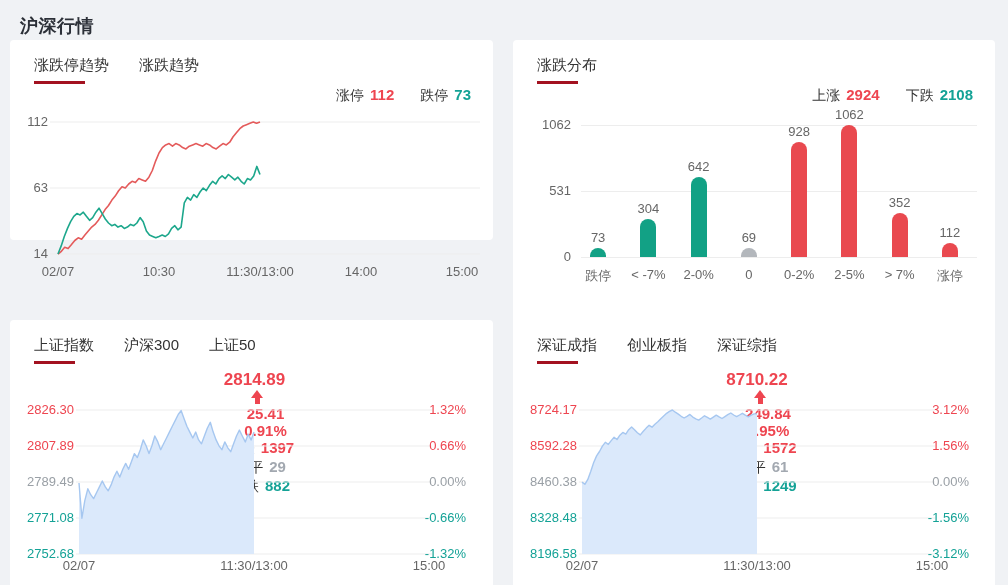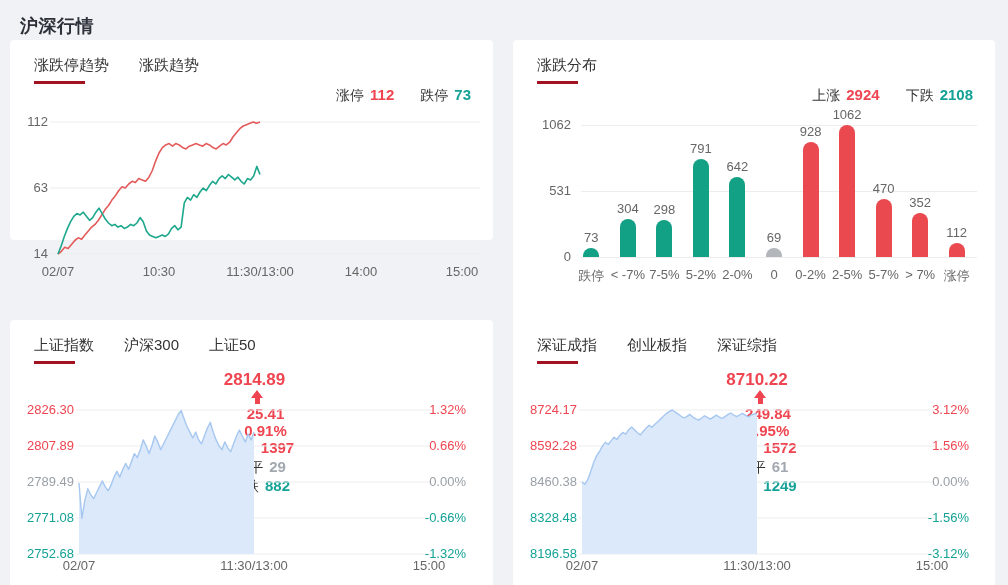--- a/index.html
+++ b/index.html
@@ -116,53 +116,38 @@
           <span class="bar-val" style="bottom: 12.0734px;">73</span>
           <div class="bar" style="height: 9px; background: rgb(18, 161, 133);"></div>
           <span class="bar-cat">跌停</span>
         </div>
         <div class="bar-col">
           <span class="bar-val" style="bottom: 40.7853px;">304</span>
           <div class="bar" style="height: 38px; background: rgb(18, 161, 133);"></div>
           <span class="bar-cat">&lt; -7%</span>
         </div>
         <div class="bar-col">
-          <span class="bar-val" style="bottom: 40.0395px;">298</span>
-          <div class="bar" style="height: 37px; background: rgb(18, 161, 133);"></div>
-          <span class="bar-cat">7-5%</span>
-        </div>
-        <div class="bar-col">
-          <span class="bar-val" style="bottom: 101.316px;">791</span>
-          <div class="bar" style="height: 98px; background: rgb(18, 161, 133);"></div>
-          <span class="bar-cat">5-2%</span>
-        </div>
-        <div class="bar-col">
           <span class="bar-val" style="bottom: 82.7966px;">642</span>
           <div class="bar" style="height: 80px; background: rgb(18, 161, 133);"></div>
           <span class="bar-cat">2-0%</span>
         </div>
         <div class="bar-col">
           <span class="bar-val" style="bottom: 11.5763px;">69</span>
           <div class="bar" style="height: 9px; background: rgb(179, 183, 188);"></div>
           <span class="bar-cat">0</span>
         </div>
         <div class="bar-col">
           <span class="bar-val" style="bottom: 118.345px;">928</span>
           <div class="bar" style="height: 115px; background: rgb(233, 73, 79);"></div>
           <span class="bar-cat">0-2%</span>
         </div>
         <div class="bar-col">
           <span class="bar-val" style="bottom: 135px;">1062</span>
           <div class="bar" style="height: 132px; background: rgb(233, 73, 79);"></div>
           <span class="bar-cat">2-5%</span>
-        </div>
-        <div class="bar-col">
-          <span class="bar-val" style="bottom: 61.4181px;">470</span>
-          <div class="bar" style="height: 58px; background: rgb(233, 73, 79);"></div>
-          <span class="bar-cat">5-7%</span>
         </div>
         <div class="bar-col">
           <span class="bar-val" style="bottom: 46.7514px;">352</span>
           <div class="bar" style="height: 44px; background: rgb(233, 73, 79);"></div>
           <span class="bar-cat">&gt; 7%</span>
         </div>
         <div class="bar-col">
           <span class="bar-val" style="bottom: 16.9209px;">112</span>
           <div class="bar" style="height: 14px; background: rgb(233, 73, 79);"></div>
           <span class="bar-cat">涨停</span>

